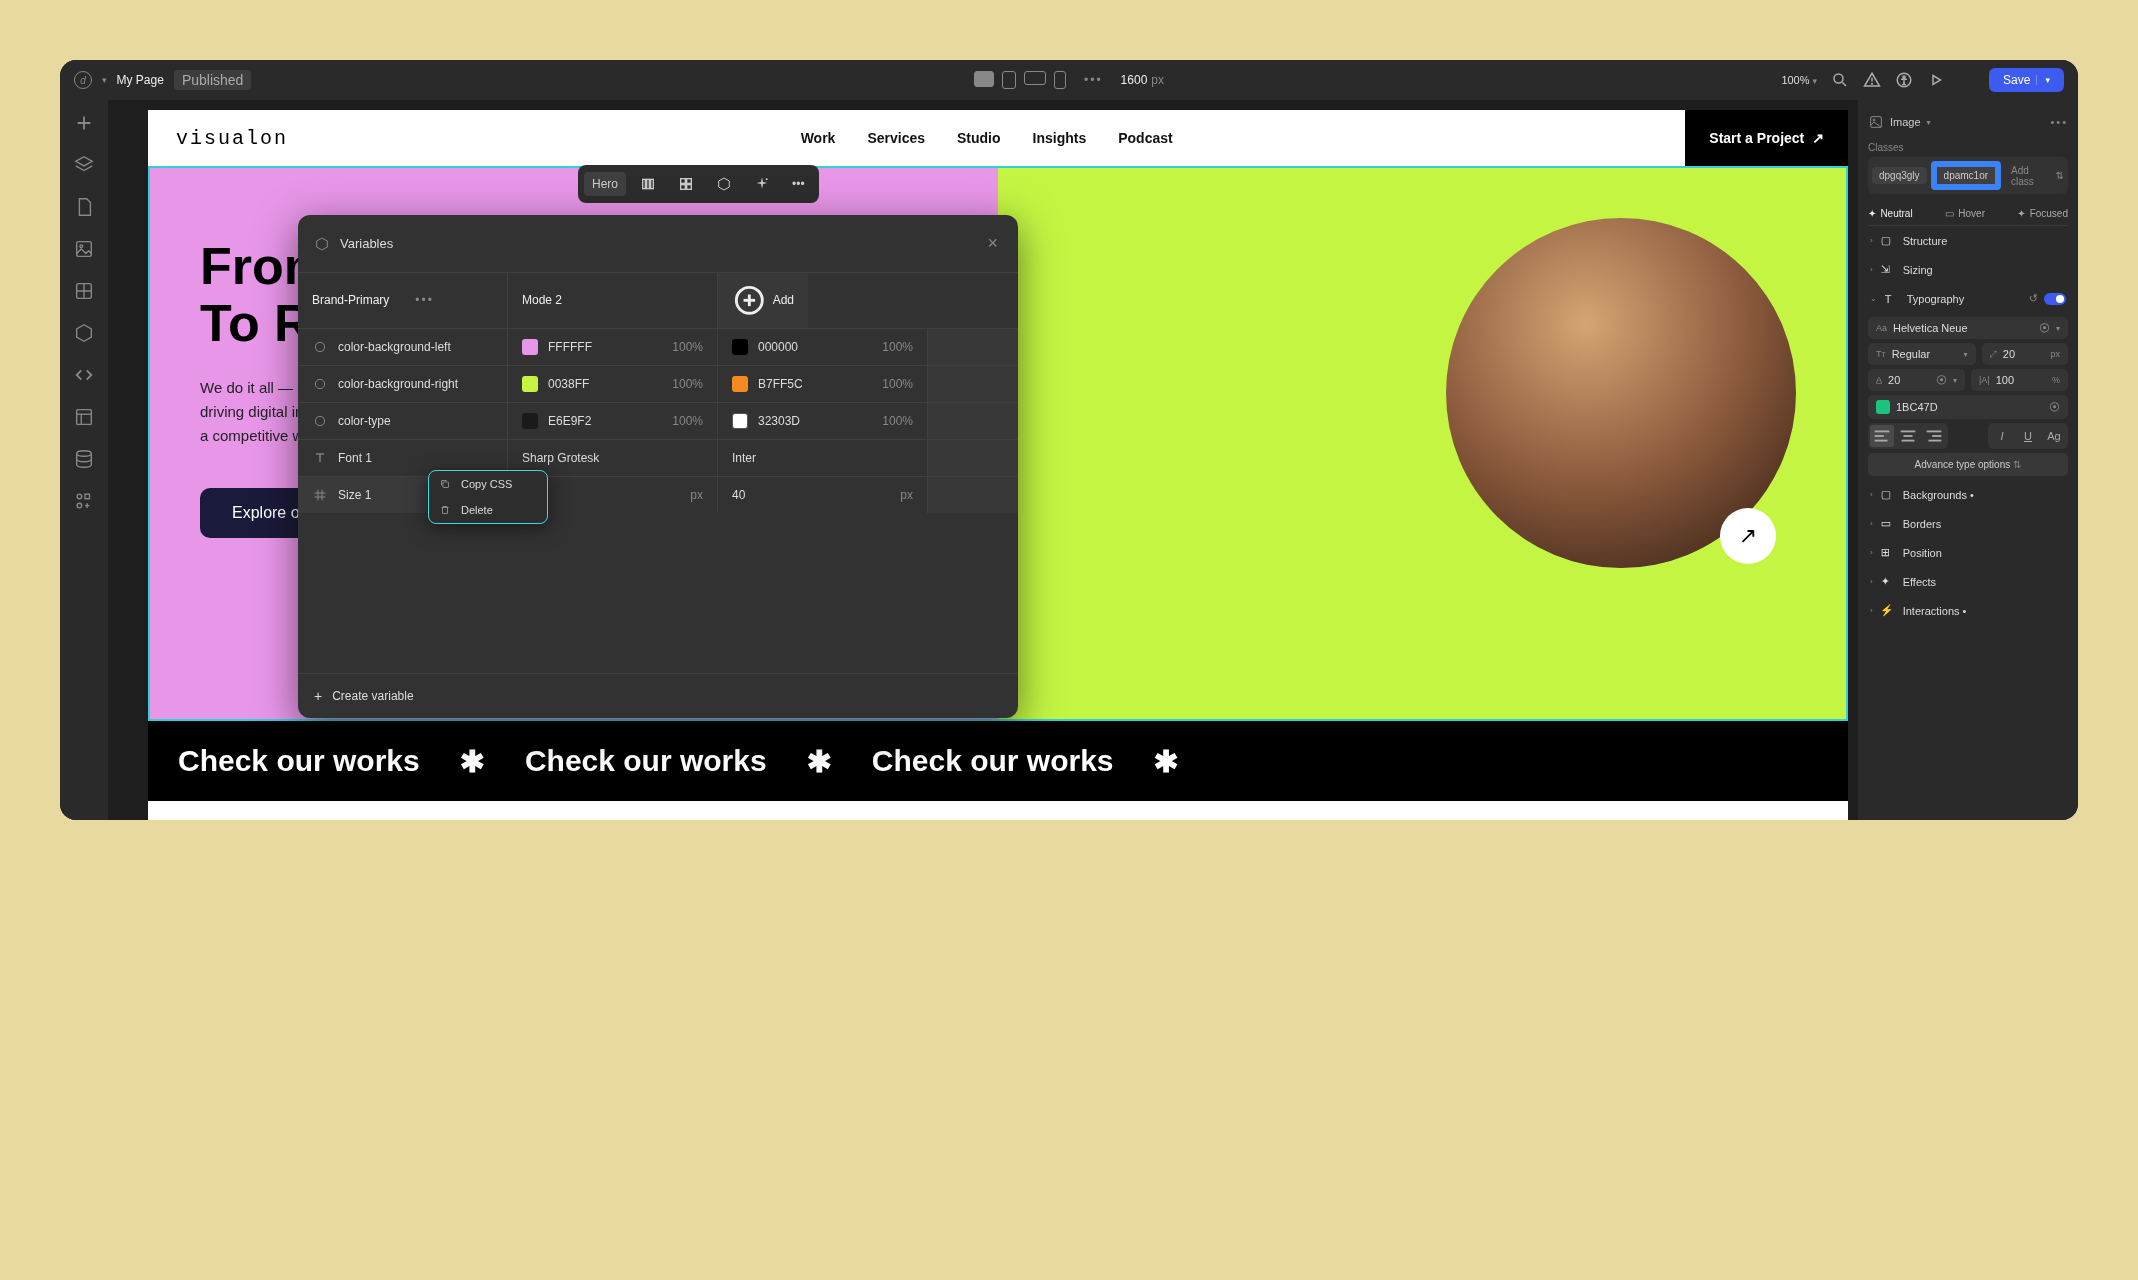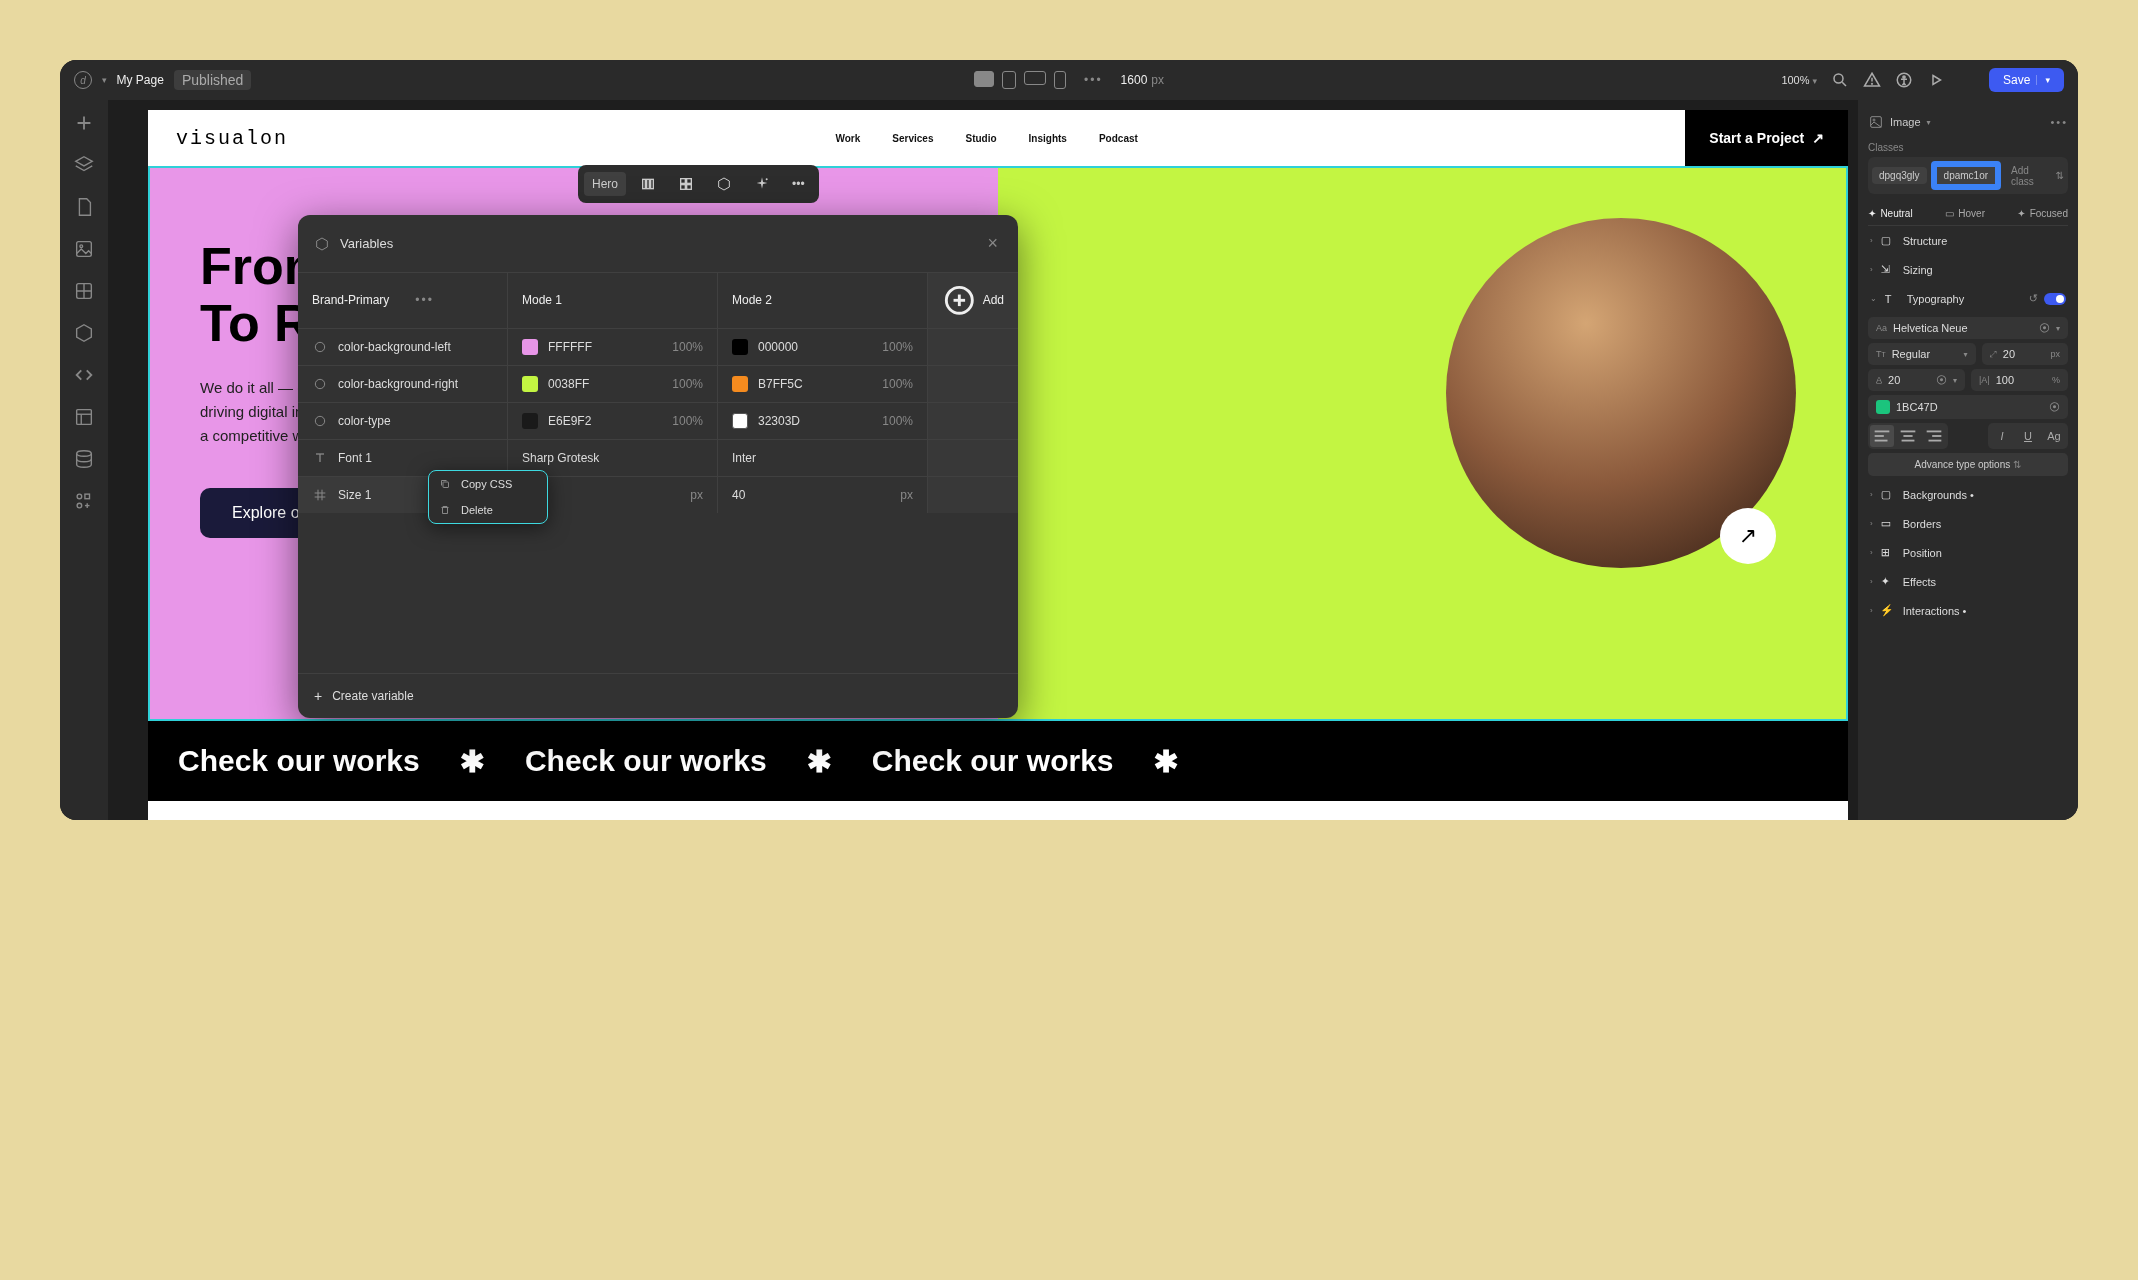--- a/index.html
+++ b/index.html
@@ -33,21 +33,21 @@
 .body { display: flex; height: calc(100% - 40px); }
 .left-rail { width: 48px; background: #2a2a2a; padding-top: 12px; display: flex; flex-direction: column; align-items: center; gap: 20px; }
 .rail-icon { width: 22px; height: 22px; cursor: pointer; color: #888; display: flex; align-items: center; justify-content: center; }
 .main { flex: 1; position: relative; background: #1e1e1e; overflow: hidden; }
 .right-panel { width: 220px; background: #2a2a2a; color: #ccc; padding: 10px 10px; font-size: 11px; overflow: visible; }
 
 
 .canvas { position: absolute; top: 10px; left: 40px; right: 10px; bottom: 0; background: #fff; overflow: hidden; }
 .site-header { height: 56px; display: flex; align-items: center; padding: 0 28px; background: #fff; }
 .site-logo { font-family: "Courier New", monospace; font-size: 20px; letter-spacing: 2px; font-weight: 500; }
-.site-nav { flex: 1; display: flex; justify-content: center; gap: 32px; font-size: 10px; font-weight: 600; color: #111; }
+.site-nav { flex: 1; display: flex; justify-content: center; gap: 32px; font-size: 14px; font-weight: 600; color: #111; }
 .start-project { background: #000; color: #fff; padding: 0 24px; height: 56px; display: flex; align-items: center; gap: 8px; font-size: 14px; font-weight: 600; margin-right: -28px; }
 .start-project .arrow {}
 
 .hero { height: 555px; display: flex; position: relative; border: 2px solid #2fd0d8; }
 .hero-left { width: 50%; background: #e896e8; padding: 70px 50px; }
 .hero-right { width: 50%; background: #c3f542; position: relative; }
 .hero-title { font-size: 52px; font-weight: 700; line-height: 1.1; color: #000; margin-bottom: 24px; font-family: Georgia, serif; }
 .hero-text { font-size: 15px; line-height: 1.6; color: #222; max-width: 360px; margin-bottom: 40px; }
 .explore-btn { background: #1a1a3a; color: #fff; padding: 16px 32px; border-radius: 10px; font-size: 16px; border: none; cursor: pointer; font-weight: 500; }
 .planet { position: absolute; top: 50px; right: 50px; width: 350px; height: 350px; border-radius: 50%; background: radial-gradient(circle at 40% 30%, #d4a574, #8b5a3c 50%, #2a1810); }
@@ -323,21 +323,20 @@
             </span>
           <span class="title">Variables</span>
           <span class="modal-close">×</span>
         </div>
         <div class="modal-table">
           <div class="modal-row header">
             <div class="modal-cell name">
               <span>Brand-Primary</span>
               <span class="dots">•••</span>
             </div>
-            <div class="modal-cell mode">Mode 1</div>
             <div class="modal-cell mode">Mode 2</div>
             <div class="modal-cell add">
               <svg width="14" height="14" viewBox="0 0 24 24" fill="none" stroke="currentColor" stroke-width="2">
                   <circle cx="12" cy="12" r="9"></circle>
                   <line x1="12" y1="8" x2="12" y2="16"></line>
                   <line x1="8" y1="12" x2="16" y2="12"></line>
                 </svg>
               <span>Add</span>
             </div>
           </div>

